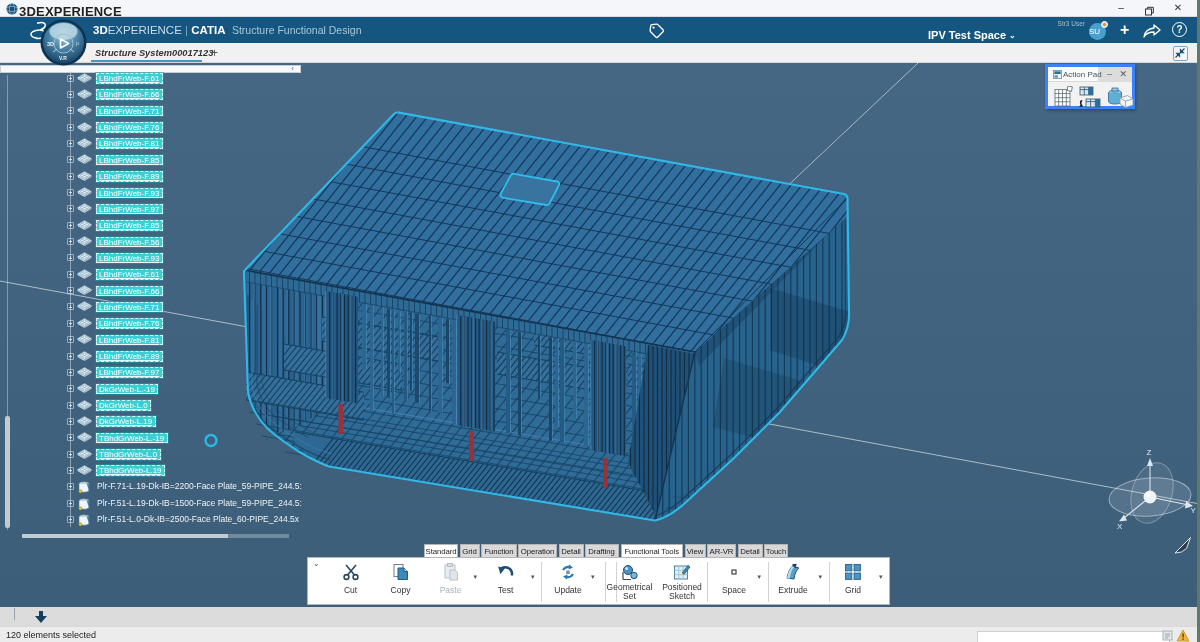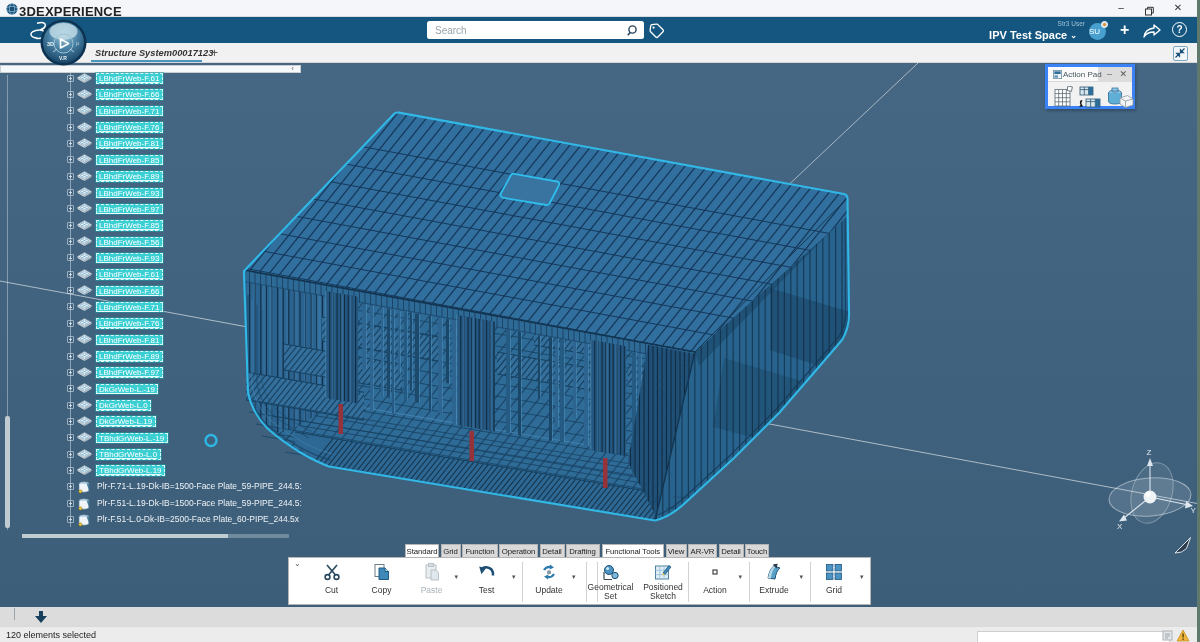--- a/index.html
+++ b/index.html
@@ -32,21 +32,21 @@
 #vscroll{left:5px;top:416px;width:4.5px;height:112px;background:#c0cbd2;border-radius:2px}
 #hscroll-track{left:22px;top:533.8px;width:267px;height:4.5px;background:rgba(230,238,243,0.3)}
 #hscroll{left:22px;top:533.8px;width:206px;height:4.5px;background:#c0cbd2}
 #actionpad{left:1045px;top:63.5px;width:90px;height:45.5px;background:#f2f2f2;border:3px solid #3b82f6;box-shadow:1px 2px 3px rgba(0,0,0,0.25)}
 #ap-title{position:absolute;left:0;top:0;width:100%;height:15.5px;background:#fafafa;border-bottom:1px solid #d9d9d9}
 #ap-title .gr{position:absolute;right:0;top:0;width:34px;height:15px;background:#dcdcdc}
 #ap-title .t{position:absolute;left:15px;top:3px;font-size:8px;color:#47565f}
 #ap-title .mn{position:absolute;right:20px;top:2px;font-size:9px;color:#666}
 #ap-title .cl{position:absolute;right:5px;top:2px;font-size:9px;color:#555}
 #restore{left:1172.5px;top:45.5px;width:15px;height:15px;background:#f4f7f9;border:1.5px solid #7ba7c0;border-radius:2px}
-#toolbar{left:288px;top:543.5px;width:682px;height:61.5px}
+#toolbar{left:307px;top:543.5px;width:682px;height:61.5px}
 .ttab{position:absolute;top:0;height:13.5px;background:#d9d9d9;border:1px solid #b5b5b5;border-bottom:none;font-size:7.8px;letter-spacing:-0.1px;color:#222;text-align:center;line-height:13px;white-space:nowrap;overflow:hidden}
 .ttab.act{background:#fff;z-index:2}
 #tbbody{position:absolute;left:0;top:13.5px;width:583px;height:48px;background:#fff;border:1px solid #b5b5b5}
 #tbchev{position:absolute;left:5px;top:1px;font-size:8px;color:#555}
 .bic{position:absolute;top:4px}
 .blab{position:absolute;top:26.5px;width:68px;text-align:center;font-size:8.5px;color:#333}
 .blab2{position:absolute;top:25px;width:68px;text-align:center;font-size:8.5px;color:#333;line-height:8.5px}
 .bcaret{position:absolute;top:15px;font-size:7px;color:#555}
 .tsep{position:absolute;top:4px;width:1px;height:40px;background:#d2d2d2}
 #graybar{left:0;top:606.5px;width:1197px;height:19.5px;background:#dcdcdc}
@@ -195,33 +195,27 @@
   <path d="M9.5,2.5 L9.5,0.8 L15.3,0.8 L15.3,6.5 L13.5,6.5" fill="none" stroke="#333" stroke-width="1"></path>
     </svg>
  <div class="wbtn" style="left:1167px">✕</div>
 </div>
 
 <div class="abs" id="bluebar">
  <svg style="position:absolute;left:25px;top:3.5px" width="38" height="21" viewBox="0 0 38 21">
   <path d="M12,3.2 Q20,1.2 20.3,5 Q20.5,8.3 14.8,9.9 Q21,10.4 20.2,14.6 Q19.2,18.8 11.5,18.4" fill="none" stroke="#fff" stroke-width="1.5"></path>
   <path d="M14.8,9.9 C8.5,10.3 5.5,12.3 6,14.7 C6.4,16.8 9.6,18 12.5,18.2" fill="none" stroke="#fff" stroke-width="1.5"></path>
  </svg>
- <div id="search">
-      <span>Search</span>
-  <svg style="position:absolute;right:5px;top:2.5px" width="13" height="13" viewBox="0 0 13 13">
-   <circle cx="6.5" cy="5.5" r="3.6" fill="none" stroke="#24455c" stroke-width="1.4"></circle>
-   <line x1="4.2" y1="8.4" x2="1.8" y2="11.2" stroke="#24455c" stroke-width="1.6"></line>
-      </svg>
- </div>
+ <div id="brand"><b>3D</b>EXPERIENCE <span style="color:#7fa9c4">|</span> <b>CATIA</b>&nbsp; <span class="sub">Structure Functional Design</span></div>
  <svg style="position:absolute;left:649px;top:6px" width="16" height="16" viewBox="0 0 16 16">
   <path d="M8.6,1.4 L14,6.8 Q15,7.8 14,8.8 L8.8,14 Q7.8,15 6.8,14 L1.6,8.8 Q1,8.2 1.1,7.4 L1.7,3 Q1.9,1.9 3,1.7 L7.2,1.1 Q8,1 8.6,1.4 Z" fill="none" stroke="#fff" stroke-width="1.3"></path>
   <circle cx="4.6" cy="4.6" r="1.1" fill="#fff"></circle>
     </svg>
  <div style="position:absolute;left:1010px;top:3px;width:75px;text-align:right;font-size:6.5px;color:#9fc0d4">Str3 User</div>
- <div style="position:absolute;left:985px;top:12.5px;width:96px;text-align:center;font-size:11px;font-weight:bold;color:#fff">IPV Test Space <span style="font-size:8px;vertical-align:1px">⌄</span></div>
+ <div style="position:absolute;left:928px;top:12.5px;width:96px;text-align:left;font-size:11px;font-weight:bold;color:#fff">IPV Test Space <span style="font-size:8px;vertical-align:1px">⌄</span></div>
  <div style="position:absolute;left:1089px;top:6px;width:17px;height:17px;border-radius:50%;background:#49a0cf;color:#fff;font-size:8px;line-height:17px">SU</div>
  <div style="position:absolute;left:1101px;top:4.5px;width:7px;height:7px;border-radius:50%;background:#cfd6da;border:1px solid #fff"></div>
  <div style="position:absolute;left:1103px;top:6.5px;width:3px;height:3px;border-radius:50%;background:#e58f2a"></div>
  <div style="position:absolute;left:1120px;top:4px;font-size:16px;color:#fff;font-weight:bold">+</div>
  <svg style="position:absolute;left:1143px;top:7px" width="19" height="15" viewBox="0 0 19 15">
   <path d="M11,1 L17,6 L11,11 L11,8 Q4,8 1,13 Q2,5 11,4 Z" fill="none" stroke="#fff" stroke-width="1.4" stroke-linejoin="round"></path>
     </svg>
  <div style="position:absolute;left:1172px;top:5px;width:15px;height:15px;border:1.4px solid #fff;border-radius:50%;color:#fff;font-size:10px;font-weight:bold;text-align:center;line-height:13px">?</div>
 </div>
 
@@ -1313,21 +1307,21 @@
     <svg class="tic" width="15" height="12" viewBox="0 0 15 12">
       <use href="#plate"></use>
     </svg>
     <span class="tlab">TBhdGrWeb-L.19</span>
   </div>
 <div class="trow" style="top:481.3px">
     <span class="texp"></span>
     <svg class="tic" width="15" height="13" viewBox="0 0 15 13">
       <use href="#pil"></use>
     </svg>
-    <span class="plab">Plr-F.71-L.19-Dk-IB=1500-Face Plate_59-PIPE_244.5:</span>
+    <span class="plab">Plr-F.71-L.19-Dk-IB=2200-Face Plate_59-PIPE_244.5:</span>
   </div>
 <div class="trow" style="top:497.6px">
     <span class="texp"></span>
     <svg class="tic" width="15" height="13" viewBox="0 0 15 13">
       <use href="#pil"></use>
     </svg>
     <span class="plab">Plr-F.51-L.19-Dk-IB=1500-Face Plate_59-PIPE_244.5:</span>
   </div>
 <div class="trow" style="top:514.0px">
     <span class="texp"></span>
@@ -1435,21 +1429,21 @@
         <use href="#igset"></use>
       </svg>
 <div class="blab2" style="left:287.5px">Geometrical<br>Set</div>
 <svg class="bic" style="left:364.0px" width="20" height="20" viewBox="0 0 20 20">
         <use href="#isk"></use>
       </svg>
 <div class="blab2" style="left:340.0px">Positioned<br>Sketch</div>
 <svg class="bic" style="left:416.0px" width="20" height="20" viewBox="0 0 20 20">
         <use href="#ipt"></use>
       </svg>
-<div class="blab" style="left:392.0px">Action</div>
+<div class="blab" style="left:392.0px">Space</div>
 <div class="bcaret" style="left:449.5px">▾</div>
 <svg class="bic" style="left:475.0px" width="20" height="20" viewBox="0 0 20 20">
         <use href="#iext"></use>
       </svg>
 <div class="blab" style="left:451.0px">Extrude</div>
 <div class="bcaret" style="left:510.5px">▾</div>
 <svg class="bic" style="left:535.0px" width="20" height="20" viewBox="0 0 20 20">
         <use href="#ijoin"></use>
       </svg>
 <div class="blab" style="left:511.0px">Grid</div>

